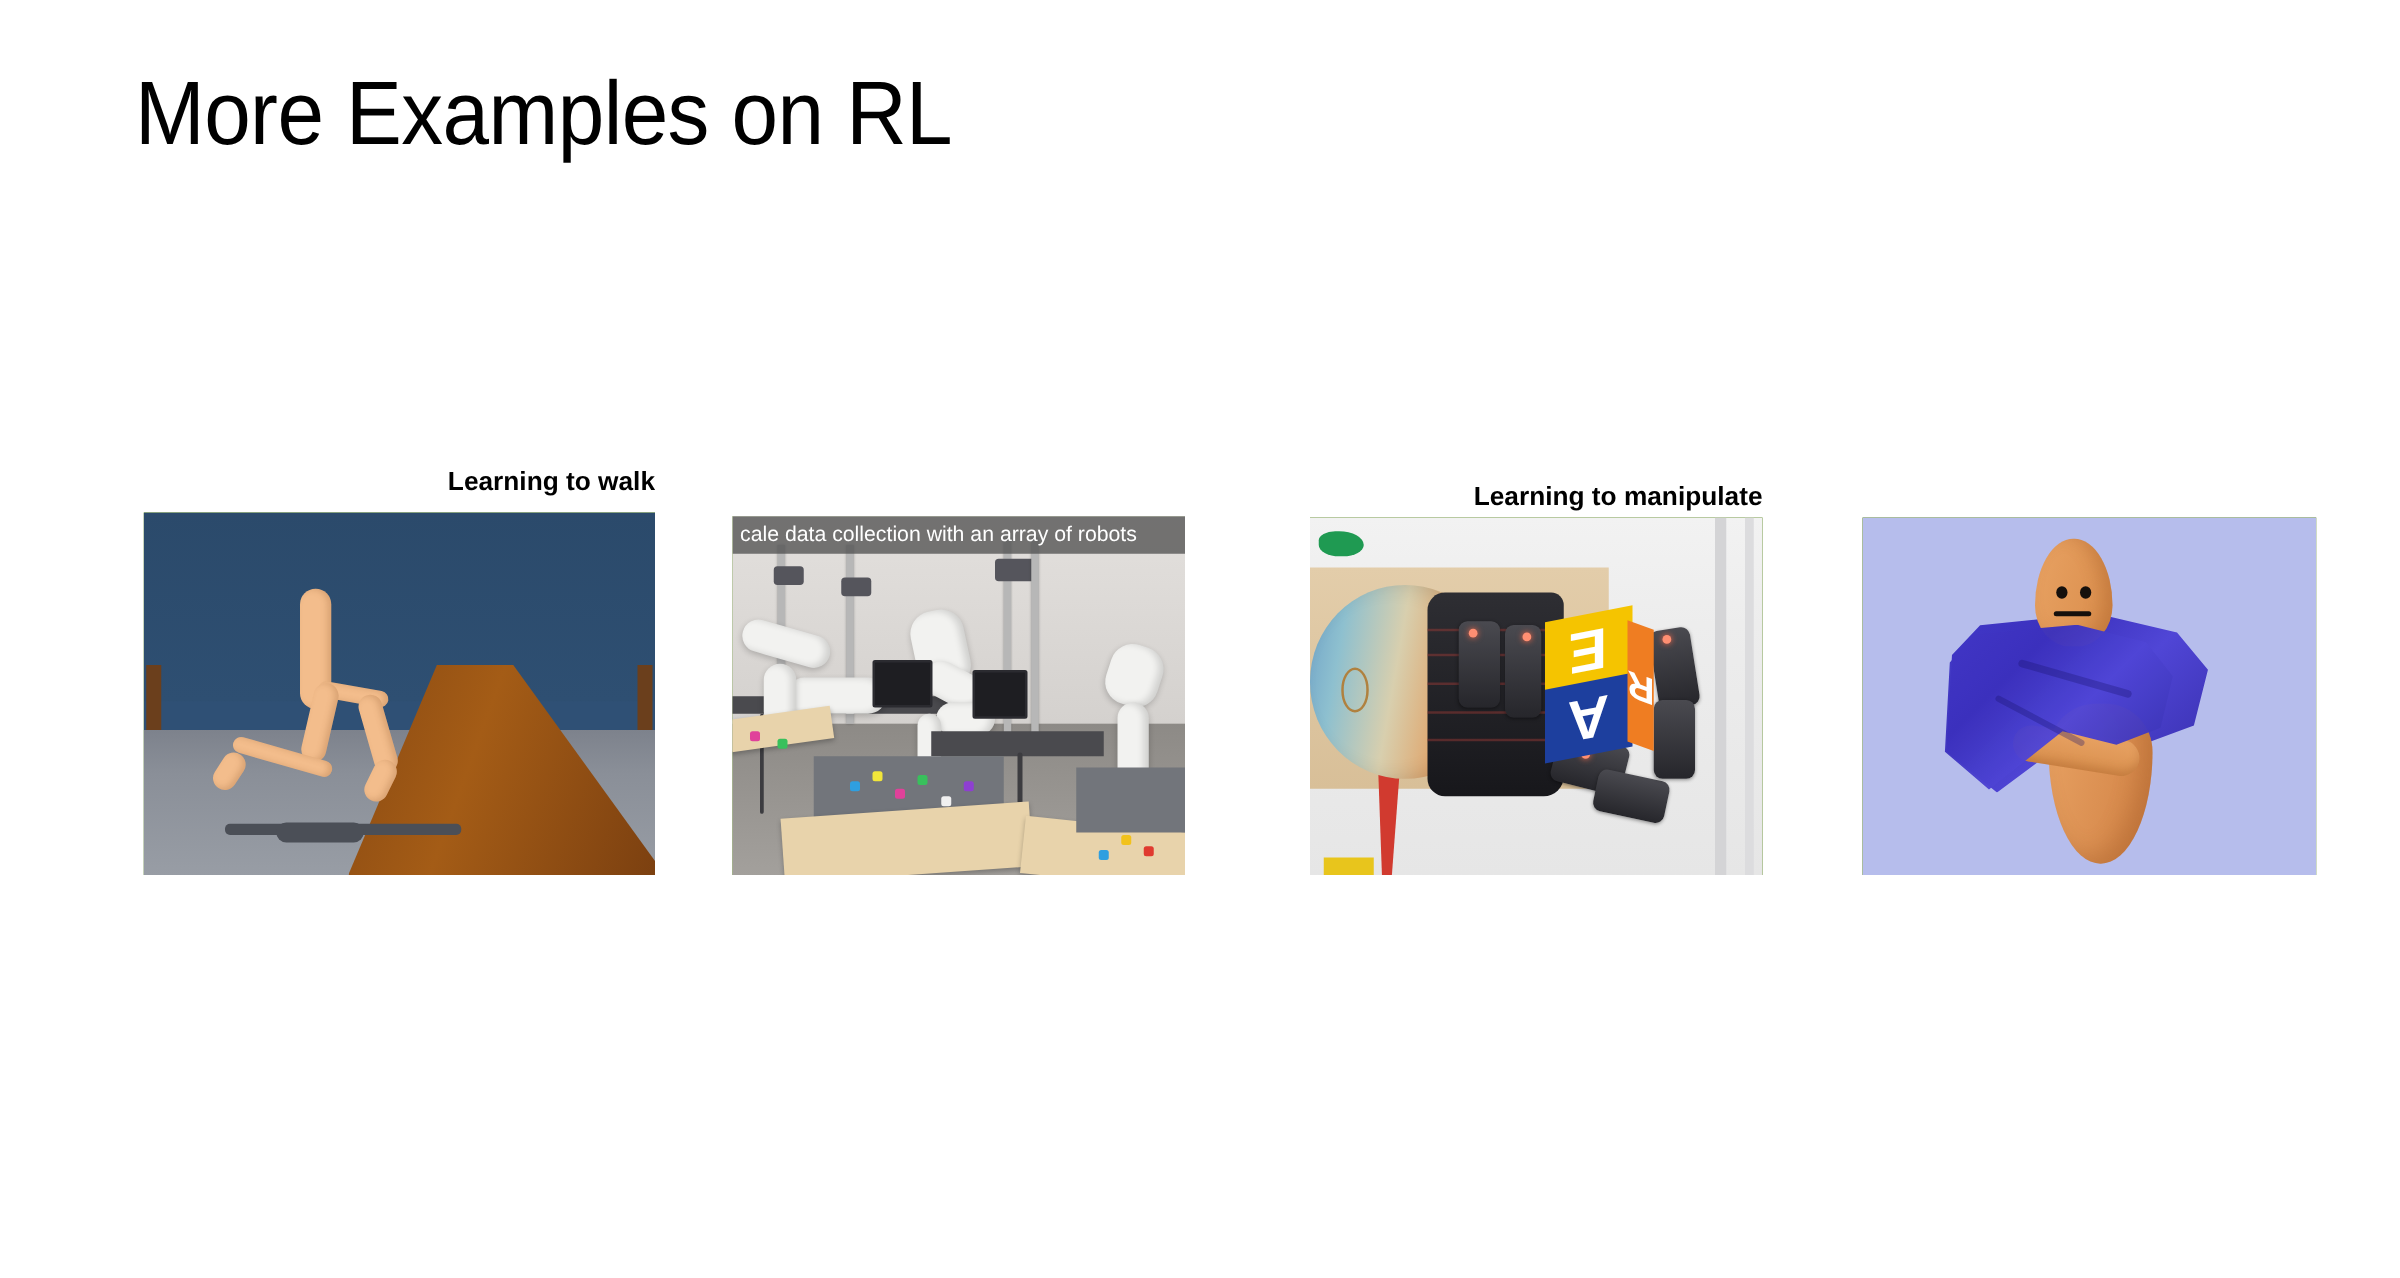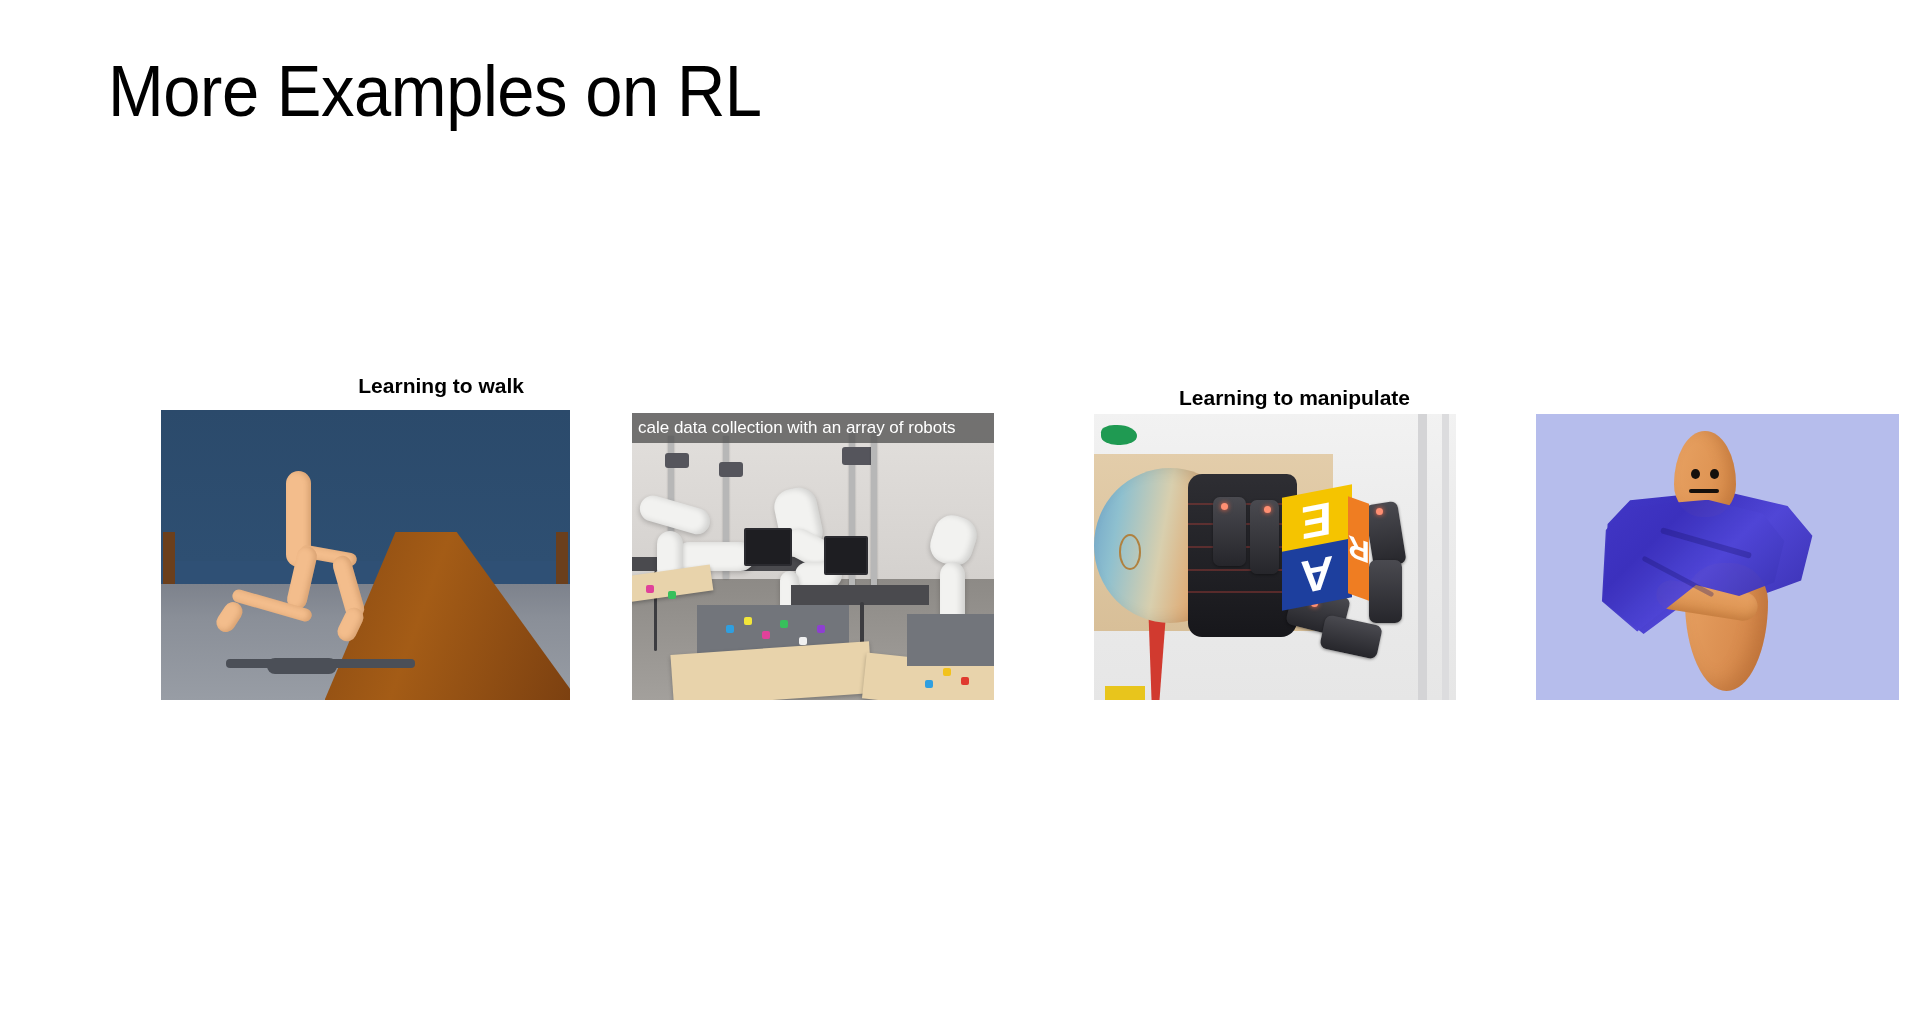--- a/index.html
+++ b/index.html
@@ -51,21 +51,20 @@
     font-size: 21px;
     line-height: 32px;
     font-weight: 700;
     color: #000000;
     white-space: nowrap;
   }
   .panel-media {
     position: absolute;
     overflow: hidden;
     background: #4d7c0f;
-    margin-left: 46px;
   }
 
   
   .walker {
     width: 100%;
     height: 100%;
     position: relative;
     background: linear-gradient(#2b4a6b 0%, #2e4f72 52%, #2f5075 52.2%, #2f5075 60%);
   }
   .walker .ground {

